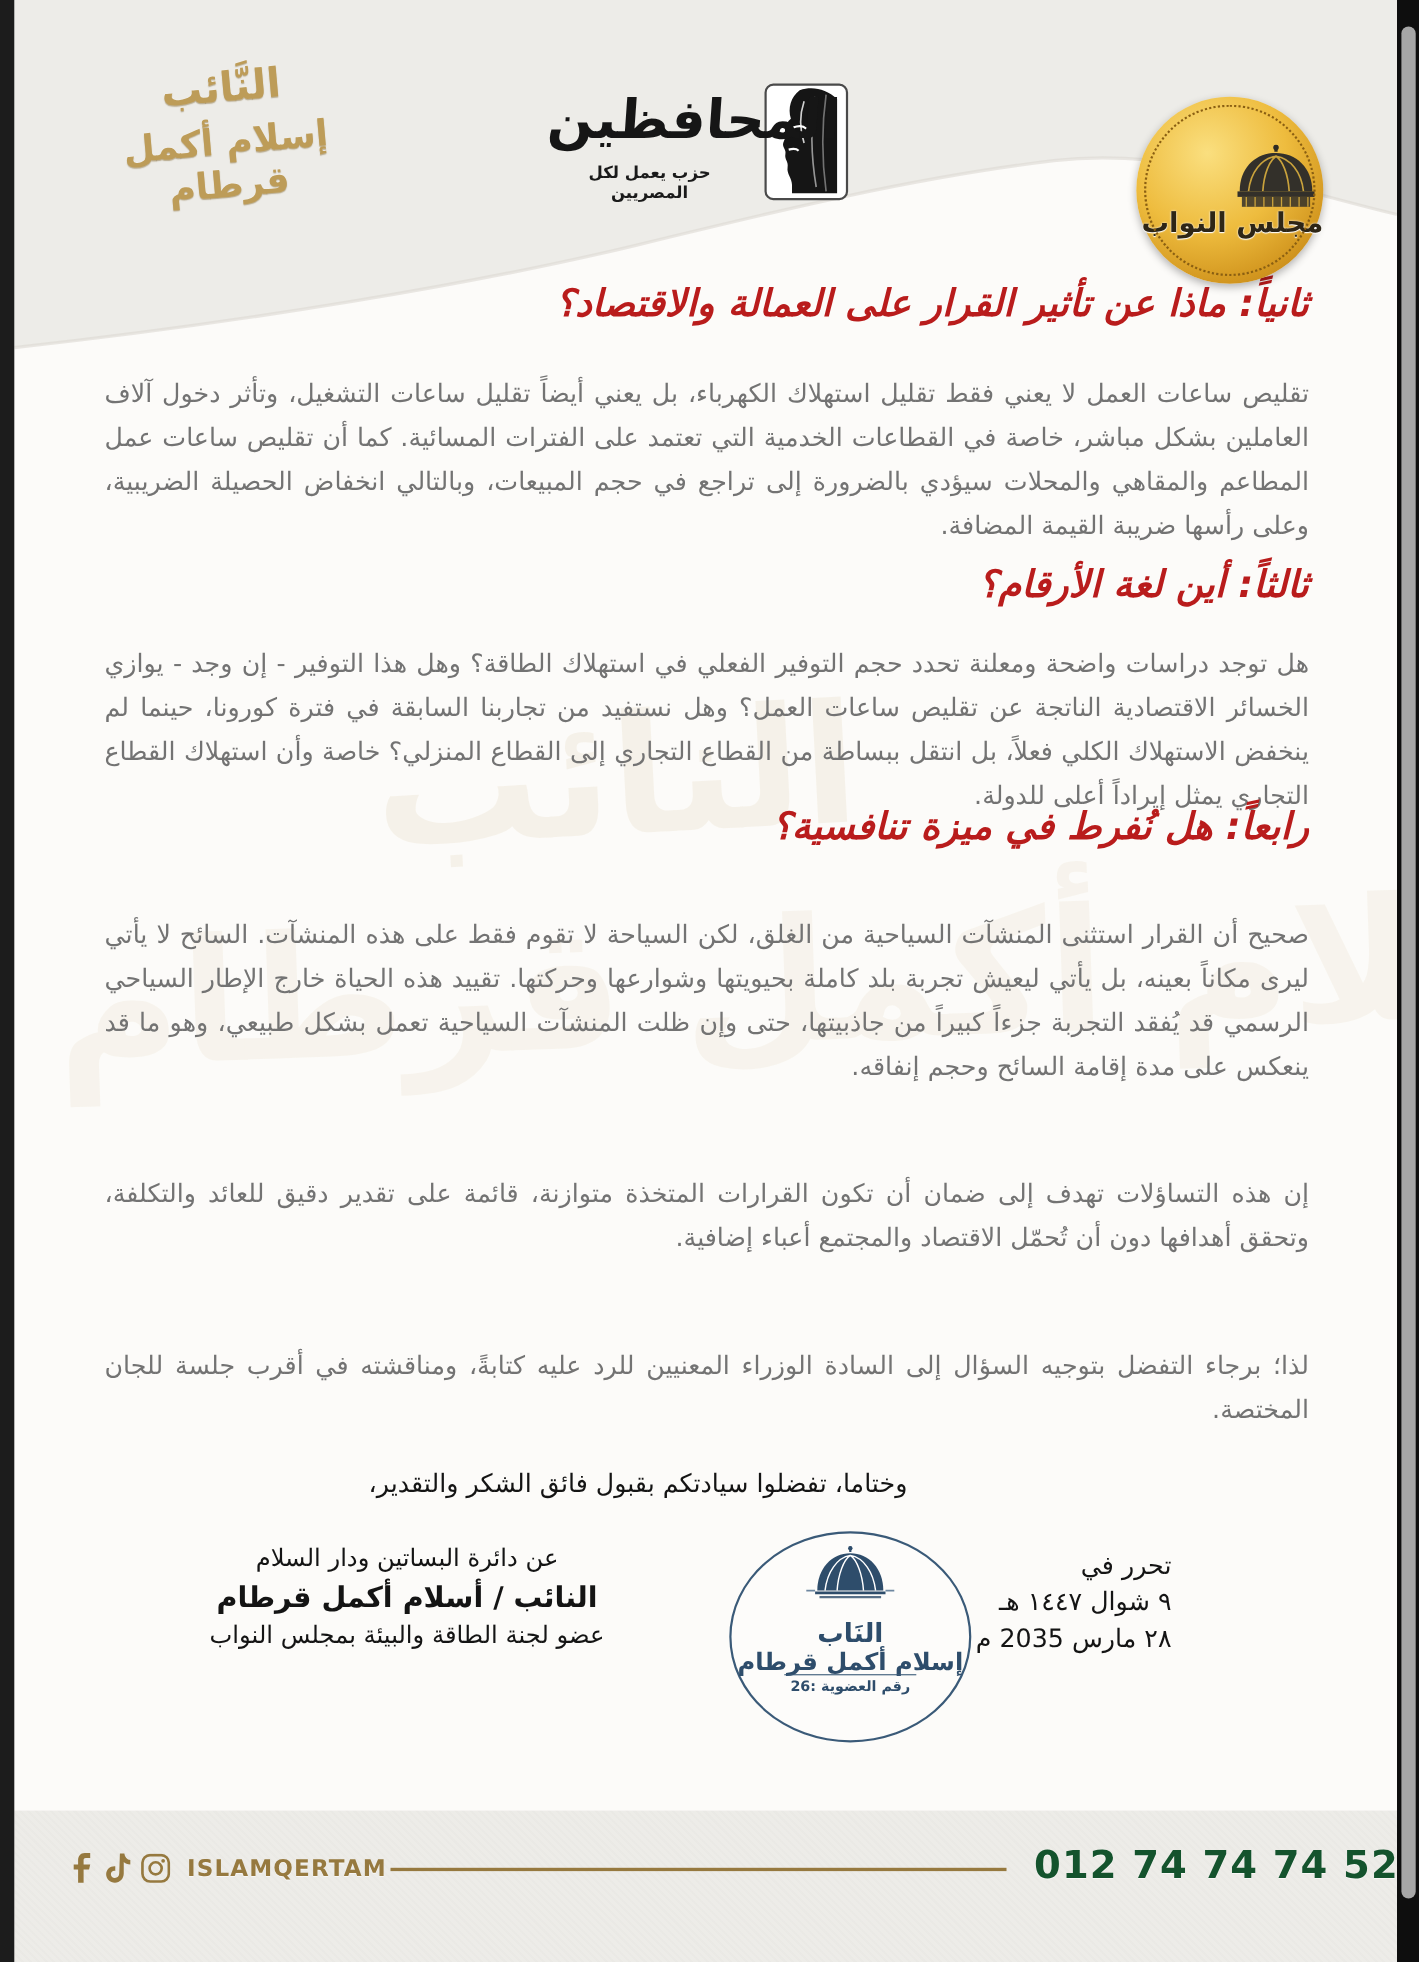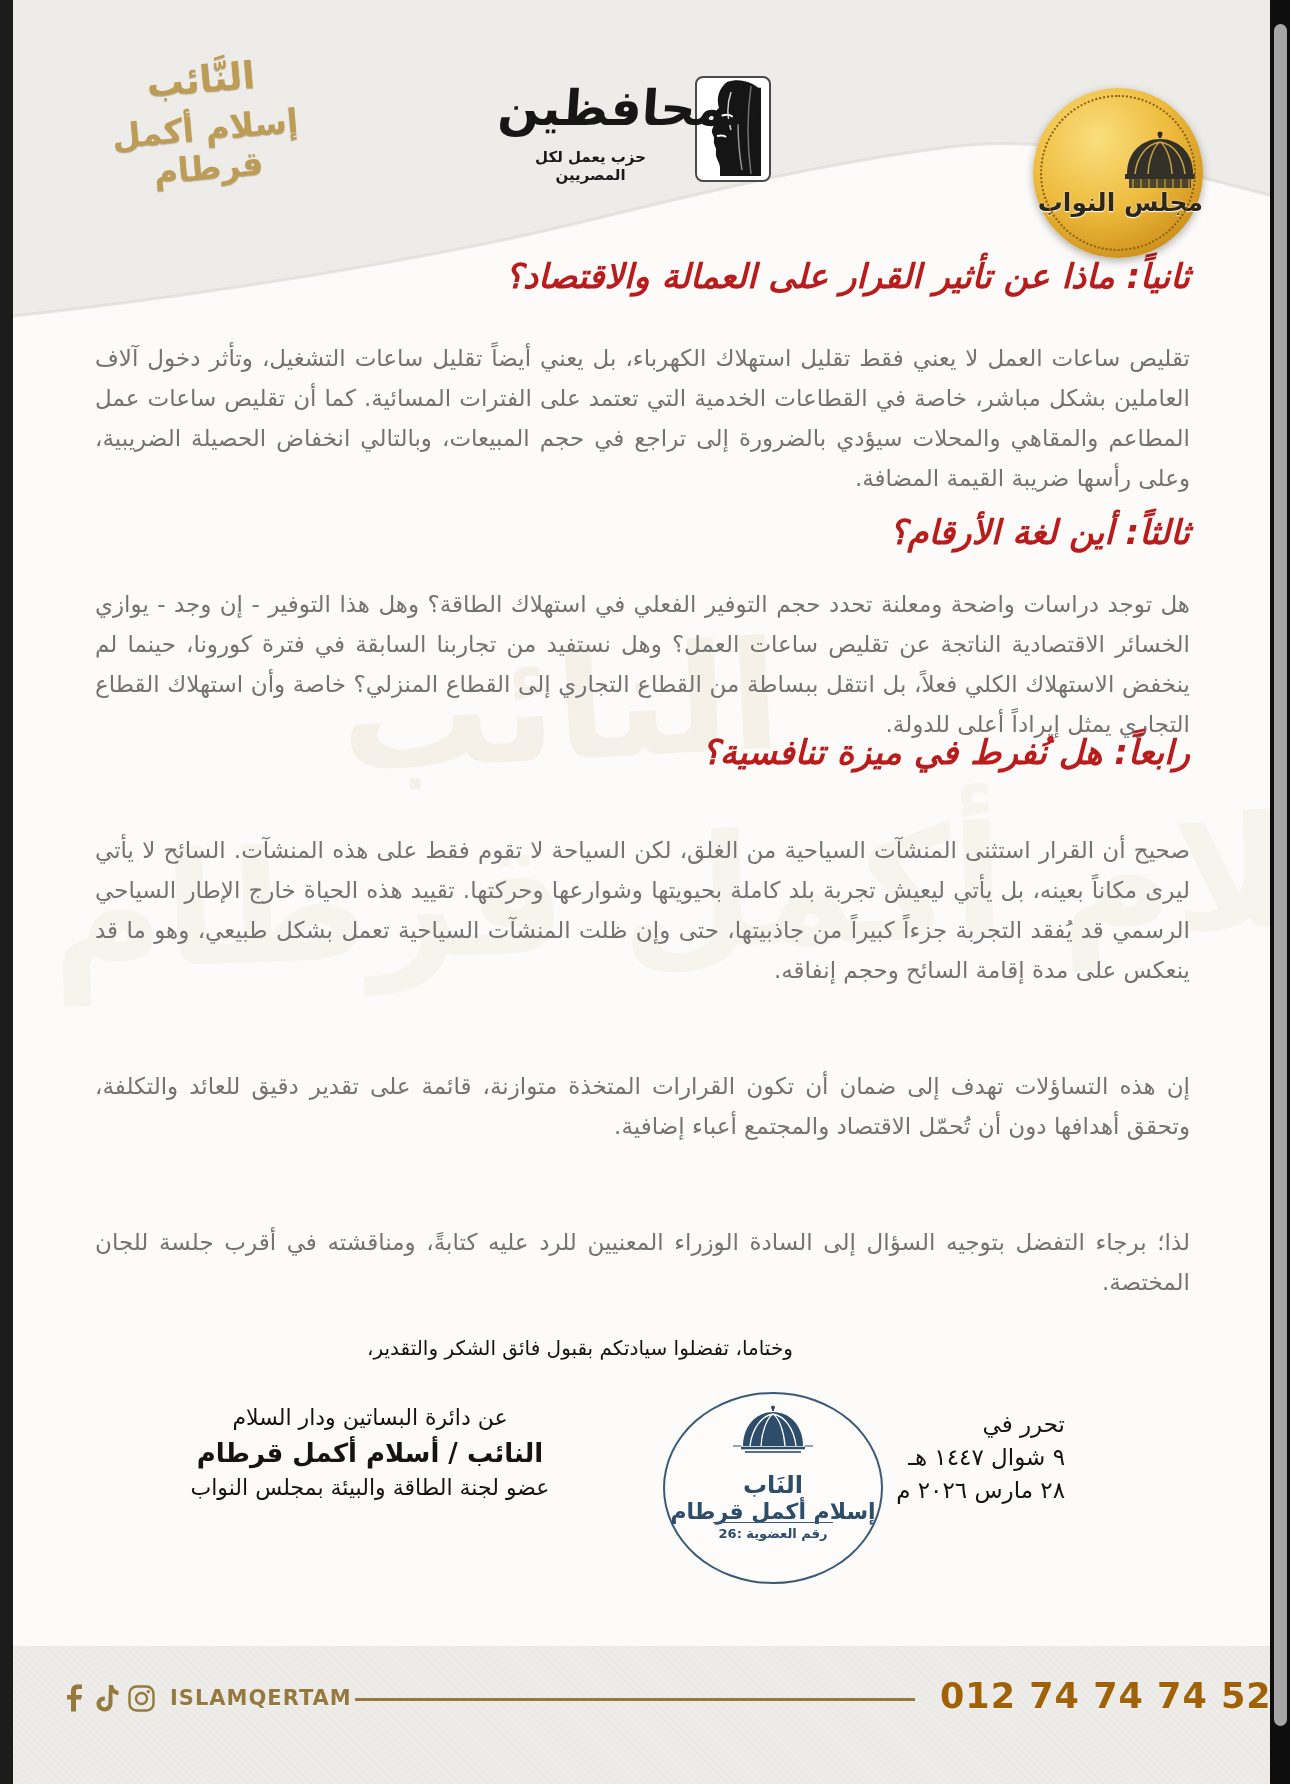--- a/index.html
+++ b/index.html
@@ -34,21 +34,21 @@
       background:radial-gradient(circle at 38% 30%,#fadf7f 0%,#eebc3e 45%,#d2961f 75%,#a8741a 100%);
       box-shadow:0 3px 8px rgba(0,0,0,.3);display:flex;flex-direction:column;align-items:flex-end;justify-content:center;}
   .seal::before{content:"";position:absolute;inset:7px;border:2px dotted #8a5f12;border-radius:50%;}
   .seal-label{font-size:25px;font-weight:700;color:#2e2616;text-shadow:0 0 2px #fff,0 1px 1px #fff;margin-top:-4px;}
   
   .h{position:absolute;left:95px;right:100px;direction:rtl;text-align:right;
      font-size:34px;font-weight:700;color:#b91c1c;z-index:4;font-style:italic;}
   .p{position:absolute;left:95px;right:100px;direction:rtl;text-align:justify;
      font-size:23px;line-height:40px;color:#737373;z-index:4;}
   .salute{position:absolute;left:95px;width:970px;direction:rtl;text-align:center;
-     font-size:20px;color:#141414;z-index:4;}
+     font-size:23px;color:#141414;z-index:4;}
   
   .sig{position:absolute;left:150px;top:1402px;width:440px;text-align:center;direction:rtl;color:#141414;z-index:4;}
   .sig .s1{font-size:22px;line-height:32px;}
   .sig .s2{font-size:26px;font-weight:700;line-height:38px;}
   .sig .s3{font-size:22px;line-height:36px;}
   .sig .s4{font-size:22px;line-height:32px;}
   .dateblock{position:absolute;right:225px;top:1408px;text-align:right;direction:rtl;
      font-size:23px;line-height:33px;color:#141414;z-index:4;}
   .stamp{position:absolute;left:663px;top:1392px;width:216px;height:188px;border:2px solid #3a5a78;
      border-radius:50%;z-index:4;display:flex;flex-direction:column;align-items:center;color:#2e4d6b;
@@ -56,21 +56,21 @@
   .stamp-line{width:120px;border-top:1.5px solid #3a5a78;margin:-2px 0 1px 0;}
   .stamp-t1{font-size:24px;font-weight:700;margin-top:11px;}
   .stamp-t2{font-size:22px;font-weight:700;margin-top:0;}
   .stamp-t3{font-size:13px;font-weight:700;margin-top:2px;}
   
   .social{position:absolute;left:64px;top:1684px;display:flex;align-items:center;gap:9px;z-index:5;}
   .handle{font-size:21px;font-weight:700;letter-spacing:1px;color:#96793f;margin-left:6px;
      text-shadow:0 1px 0 rgba(255,255,255,.6);}
   .gold-line{position:absolute;left:355px;top:1698px;width:560px;height:2.5px;background:#96793f;z-index:5;}
   .phone{position:absolute;left:940px;top:1676px;font-size:35px;font-weight:700;letter-spacing:1px;
-     color:#a16207;direction:ltr;z-index:5;text-shadow:0 1px 0 rgba(255,255,255,.6);}
+     color:#14532d;direction:ltr;z-index:5;text-shadow:0 1px 0 rgba(255,255,255,.6);}
   .icon{display:block;}
 </style>
 </head>
 <body>
 
 <div class="page">
 
   <svg class="header-band" viewBox="0 0 1257 340" preserveAspectRatio="none">
     <path d="M0,0 H1257 V195 C1160,172 1055,133 945,146 C820,161 700,190 565,223 C420,258 210,293 0,316 Z" fill="#edece8"></path>
     <path d="M0,316 C210,293 420,258 565,223 C700,190 820,161 945,146 C1055,133 1160,172 1257,195" fill="none" stroke="#dcd9d2" stroke-width="3" opacity=".6"></path>
@@ -133,21 +133,21 @@
 
   <div class="sig">
     <div class="s1">عن دائرة البساتين ودار السلام</div>
     <div class="s2">النائب / أسلام أكمل قرطام</div>
     <div class="s4">عضو لجنة الطاقة والبيئة بمجلس النواب</div>
   </div>
 
   <div class="dateblock">
     <div>تحرر في</div>
     <div>٩ شوال ١٤٤٧ هـ</div>
-    <div>٢٨ مارس ٢٠٢٦ م</div>
+    <div>٢٨ مارس 2035 م</div>
   </div>
 
   <div class="stamp">
     <svg class="icon" width="84" height="56" viewBox="0 0 84 56" style="margin-top:10px">
       <path d="M42,2 L42,7" stroke="#2e4d6b" stroke-width="2"></path>
       <circle cx="42" cy="3.5" r="2" fill="#2e4d6b"></circle>
       <path d="M12,42 C12,22 25,8 42,8 C59,8 72,22 72,42 Z" fill="#2e4d6b"></path>
       <path d="M19,42 C21,25 30,12 42,10 M65,42 C63,25 54,12 42,10 M30,42 C31,27 36,14 42,10 M54,42 C53,27 48,14 42,10" stroke="#fff" stroke-width="1.3" fill="none"></path>
       <path d="M10,44 H74" stroke="#2e4d6b" stroke-width="2.5"></path>
       <path d="M14,48 H70" stroke="#2e4d6b" stroke-width="2" opacity=".8"></path>

